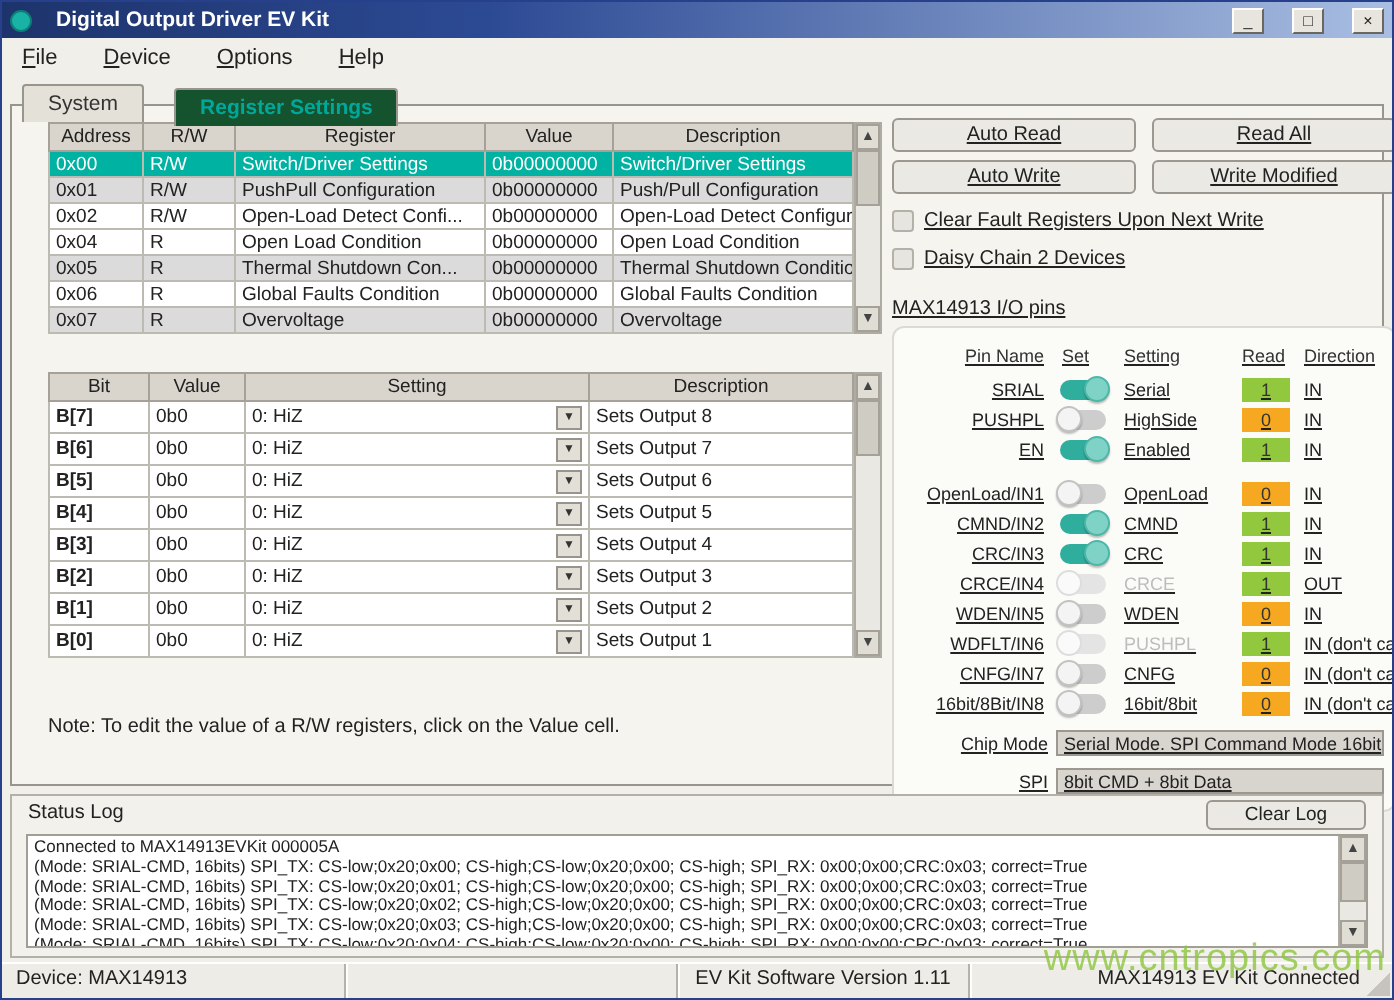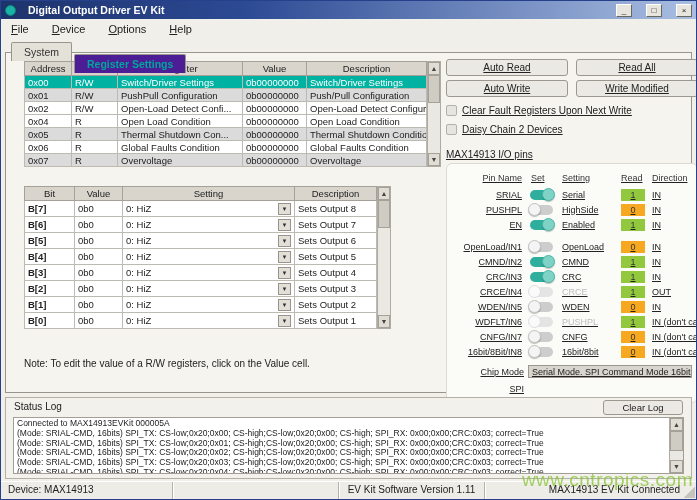--- a/index.html
+++ b/index.html
@@ -20,21 +20,21 @@
 
   
   .menubar { height:20px; display:flex; align-items:center; padding-left:5px; }
   .menu-item { display:inline-block; padding:2px 10px 2px 5px; margin-right:8px; font-size:11px; }
   .menu-item::first-letter { text-decoration: underline; }
 
   
   .tabstrip { display:flex; padding-left:10px; height:19px; margin-top:1px; position:relative; z-index:2; }
   .tab { padding:3px 12px 2px; font-size:10.5px; border:1px solid #98958d; border-bottom:none;
     background:#e4e1d9; margin-right:2px; border-radius:2px 2px 0 0; position:relative; top:2px; color:#333;}
-  .tab.active { background:#4c1d95; font-weight:bold; color:#00a79b; top:14px; z-index:3; }
+  .tab.active { background:#14532d; font-weight:bold; color:#00a79b; top:4px; z-index:3;margin-left:13px; }
 
   .tabpage { position:absolute; left:4px; right:4px; top:51px; height:341px;
     background:#f5f4ef; border:1px solid #98958d; }
 
   
   .tablebox { position:absolute; display:flex; align-items:stretch; }
   table.grid { border-collapse:collapse; table-layout:fixed; font-size:9.5px; background:#fff; }
   .grid th { background:#d9d5cd; border:1px solid #a5a199; font-weight:normal;
     height:14px; padding:0 2px; color:#222; overflow:hidden; white-space:nowrap; }
   .grid td { border:1px solid #bdbab2; padding:0 3px; height:13px;
@@ -217,21 +217,21 @@
       </table>
       <div class="vscroll" style="height:auto;">
         <div class="vs-btn">▲</div>
         <div class="vs-thumb"></div>
         <div class="vs-space"></div>
         <div class="vs-btn">▼</div>
       </div>
     </div>
 
     <div class="tablebox" style="left:18px; top:133px;">
-      <table class="grid" id="bit-table" style="width:353px;">
+      <table class="grid" id="bit-table" style="width:403px;">
         <colgroup>
             <col style="width:50px">
             <col style="width:48px">
             <col style="width:172px">
             <col>
           </colgroup>
         <thead>
             <tr id="bit-head">
               <th>Bit</th>
               <th>Value</th>
@@ -468,20 +468,21 @@
               <span class="pin-dir">IN (don't care)</span>
             </div>
           </div>
 
         <div class="chip-row">
           <span class="chip-label">Chip Mode</span>
           <span class="field">Serial Mode. SPI Command Mode 16bit</span>
         </div>
         <div class="chip-row">
           <span class="chip-label">SPI</span>
+          <span class="field">8bit CMD + 8bit Data</span>
         </div>
       </div>
     </div>
   </div>
 
   <div class="status-log">
     <span class="sl-title">Status Log</span>
     <div class="sl-clear">Clear Log</div>
     <div class="log-area">
       <div class="log-lines" id="log-lines">

